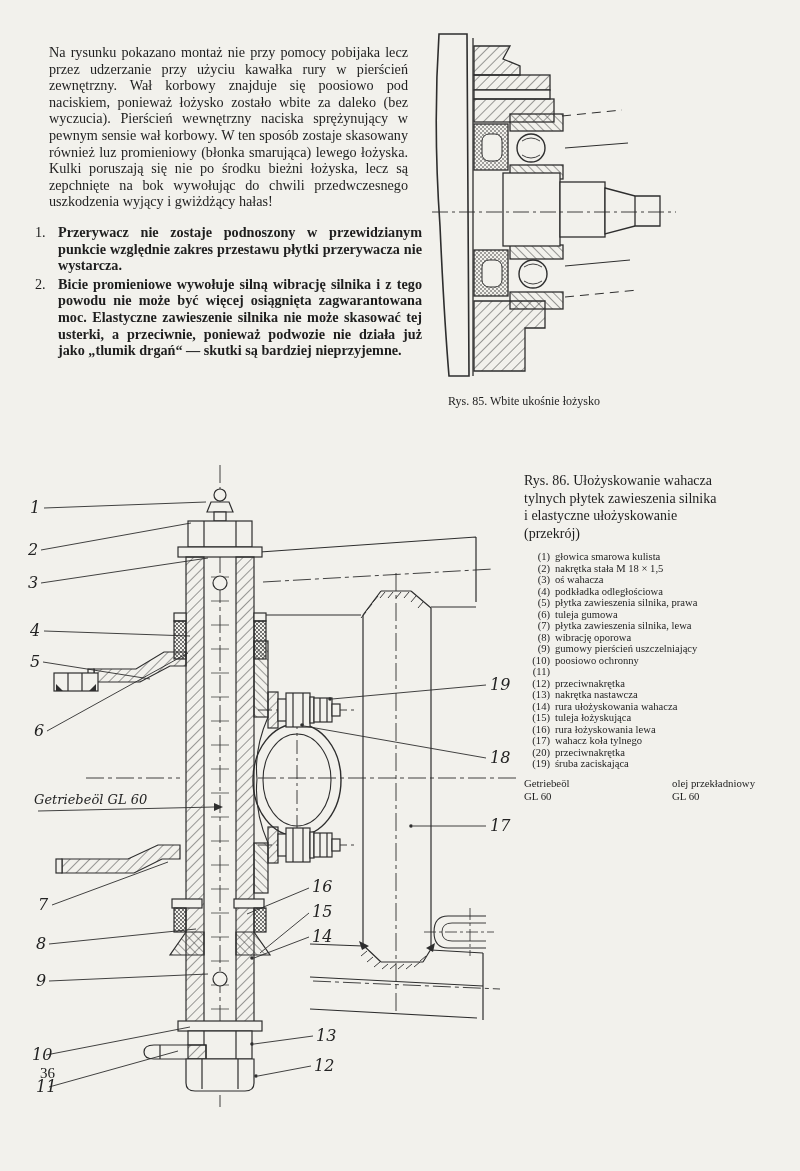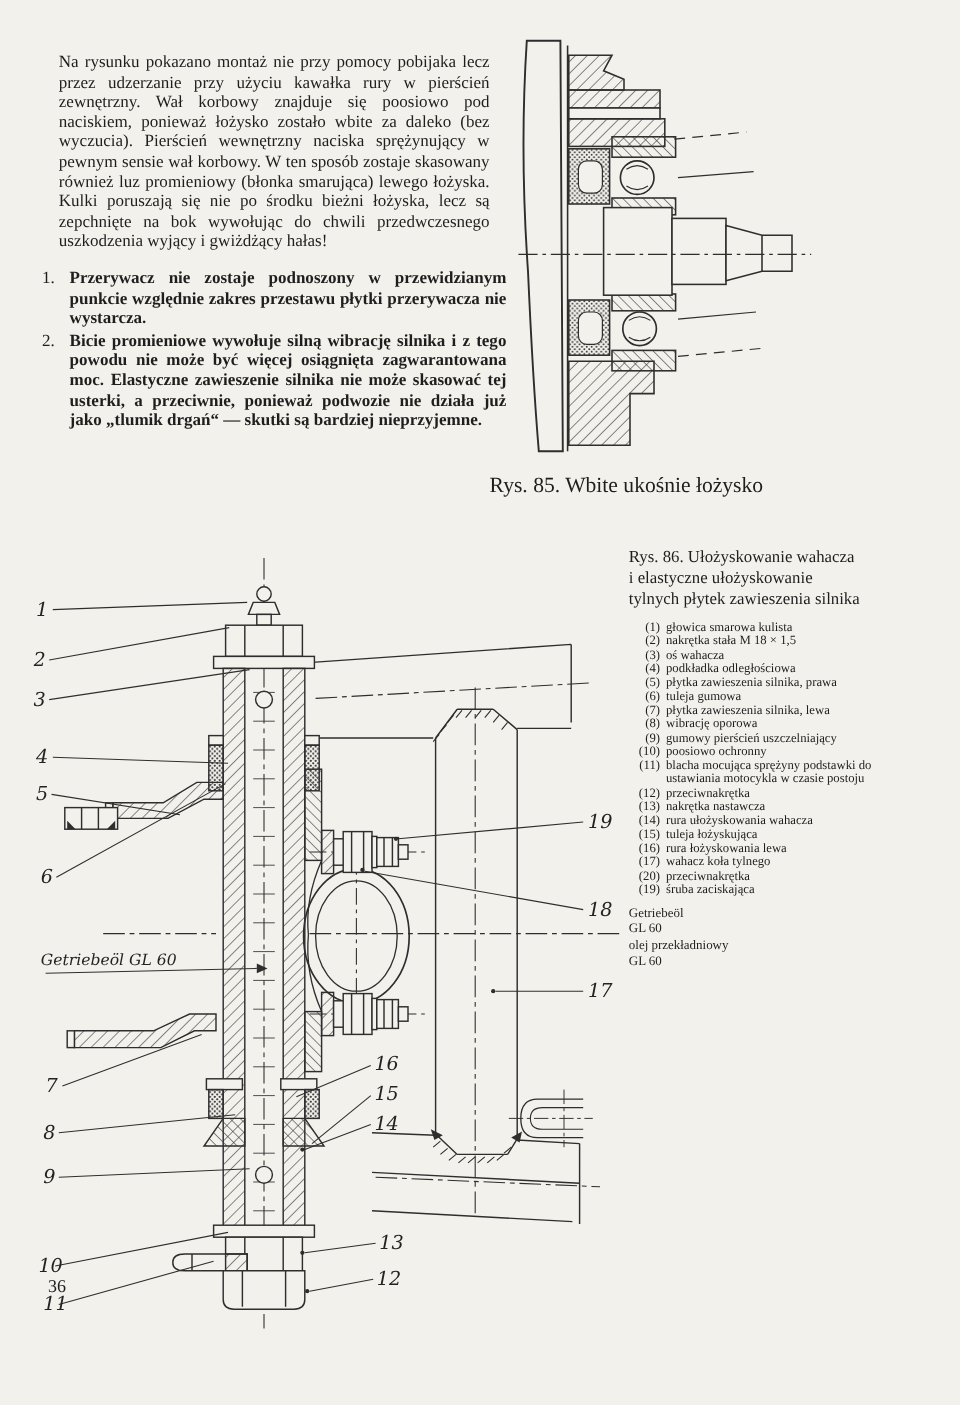--- a/index.html
+++ b/index.html
@@ -12,29 +12,29 @@
     overflow:hidden;
   }
   .textcol { position:absolute; left:35px; top:30px; width:387px;
              font-size:14.2px; line-height:16.6px; text-align:justify; }
   .textcol p { margin:14px; }
   .numlist { margin-top:9px; }
   .li { display:flex; margin-top:2px; }
   .lnum { flex:none; width:23px; }
   .ltext { flex:1; text-align:justify;font-weight:bold; }
 
-  .cap85 { position:absolute; left:408px; top:394px; font-size:18px; }
-
-  .rightcol { position:absolute; left:524px; top:456px; width:268px; }
+  .cap85 { position:absolute; left:448px; top:394px; font-size:12px; }
+
+  .rightcol { position:absolute; left:524px; top:472px; width:268px; }
   .f86cap div { font-size:14px; line-height:17.5px; }
   .parts { margin-top:9px; width:242px; font-size:10.6px; line-height:11.5px; }
   .part { display:flex; }
   .pnum { flex:none; width:26px; text-align:right; margin-right:5px; }
   .ptext { flex:1; }
-  .oil { margin-top:7px; display:flex; width:262px; font-size:10.8px; line-height:13.5px;flex-direction:column; }
+  .oil { margin-top:7px; display:flex; width:262px; font-size:10.8px; line-height:13.5px; }
   .oil .l { flex:none; width:148px; }
 
   .pageno { position:absolute; left:40px; top:1065px; font-size:15px; }
 
   svg.fig85 { position:absolute; left:430px; top:26px; }
   svg.fig86 { position:absolute; left:28px; top:455px; }
   .co { font:italic 16px "DejaVu Serif", serif; fill:#232323; }
   .oil-label { font:italic 13px "DejaVu Serif", serif; fill:#232323; }
 </style>
 </head>
@@ -331,24 +331,25 @@
   <text class="co" x="462" y="308">18</text>
   <text class="co" x="462" y="235">19</text>
   <text class="oil-label" x="6" y="349">Getriebeöl GL 60</text>
 </svg>
 
 <div class="rightcol">
   <div class="f86cap">
 
       <div>Rys. 86. Ułożyskowanie wahacza</div>
 
+      <div>tylnych płytek zawieszenia silnika</div>
+
       <div>i elastyczne ułożyskowanie</div>
 
-      <div>tylnych płytek zawieszenia silnika</div>
-
+      <div>(przekrój)</div>
     </div>
   <div class="parts">
 
       <div class="part">
         <span class="pnum">(1)</span>
         <span class="ptext">głowica smarowa kulista</span>
       </div>
 
       <div class="part">
         <span class="pnum">(2)</span>
@@ -390,21 +391,20 @@
         <span class="ptext">gumowy pierścień uszczelniający</span>
       </div>
 
       <div class="part">
         <span class="pnum">(10)</span>
         <span class="ptext">poosiowo ochronny</span>
       </div>
 
       <div class="part">
         <span class="pnum">(11)</span>
-        <span class="ptext">blacha mocująca sprężyny podstawki do ustawiania motocykla w czasie postoju</span>
       </div>
 
       <div class="part">
         <span class="pnum">(12)</span>
         <span class="ptext">przeciwnakrętka</span>
       </div>
 
       <div class="part">
         <span class="pnum">(13)</span>
         <span class="ptext">nakrętka nastawcza</span>

